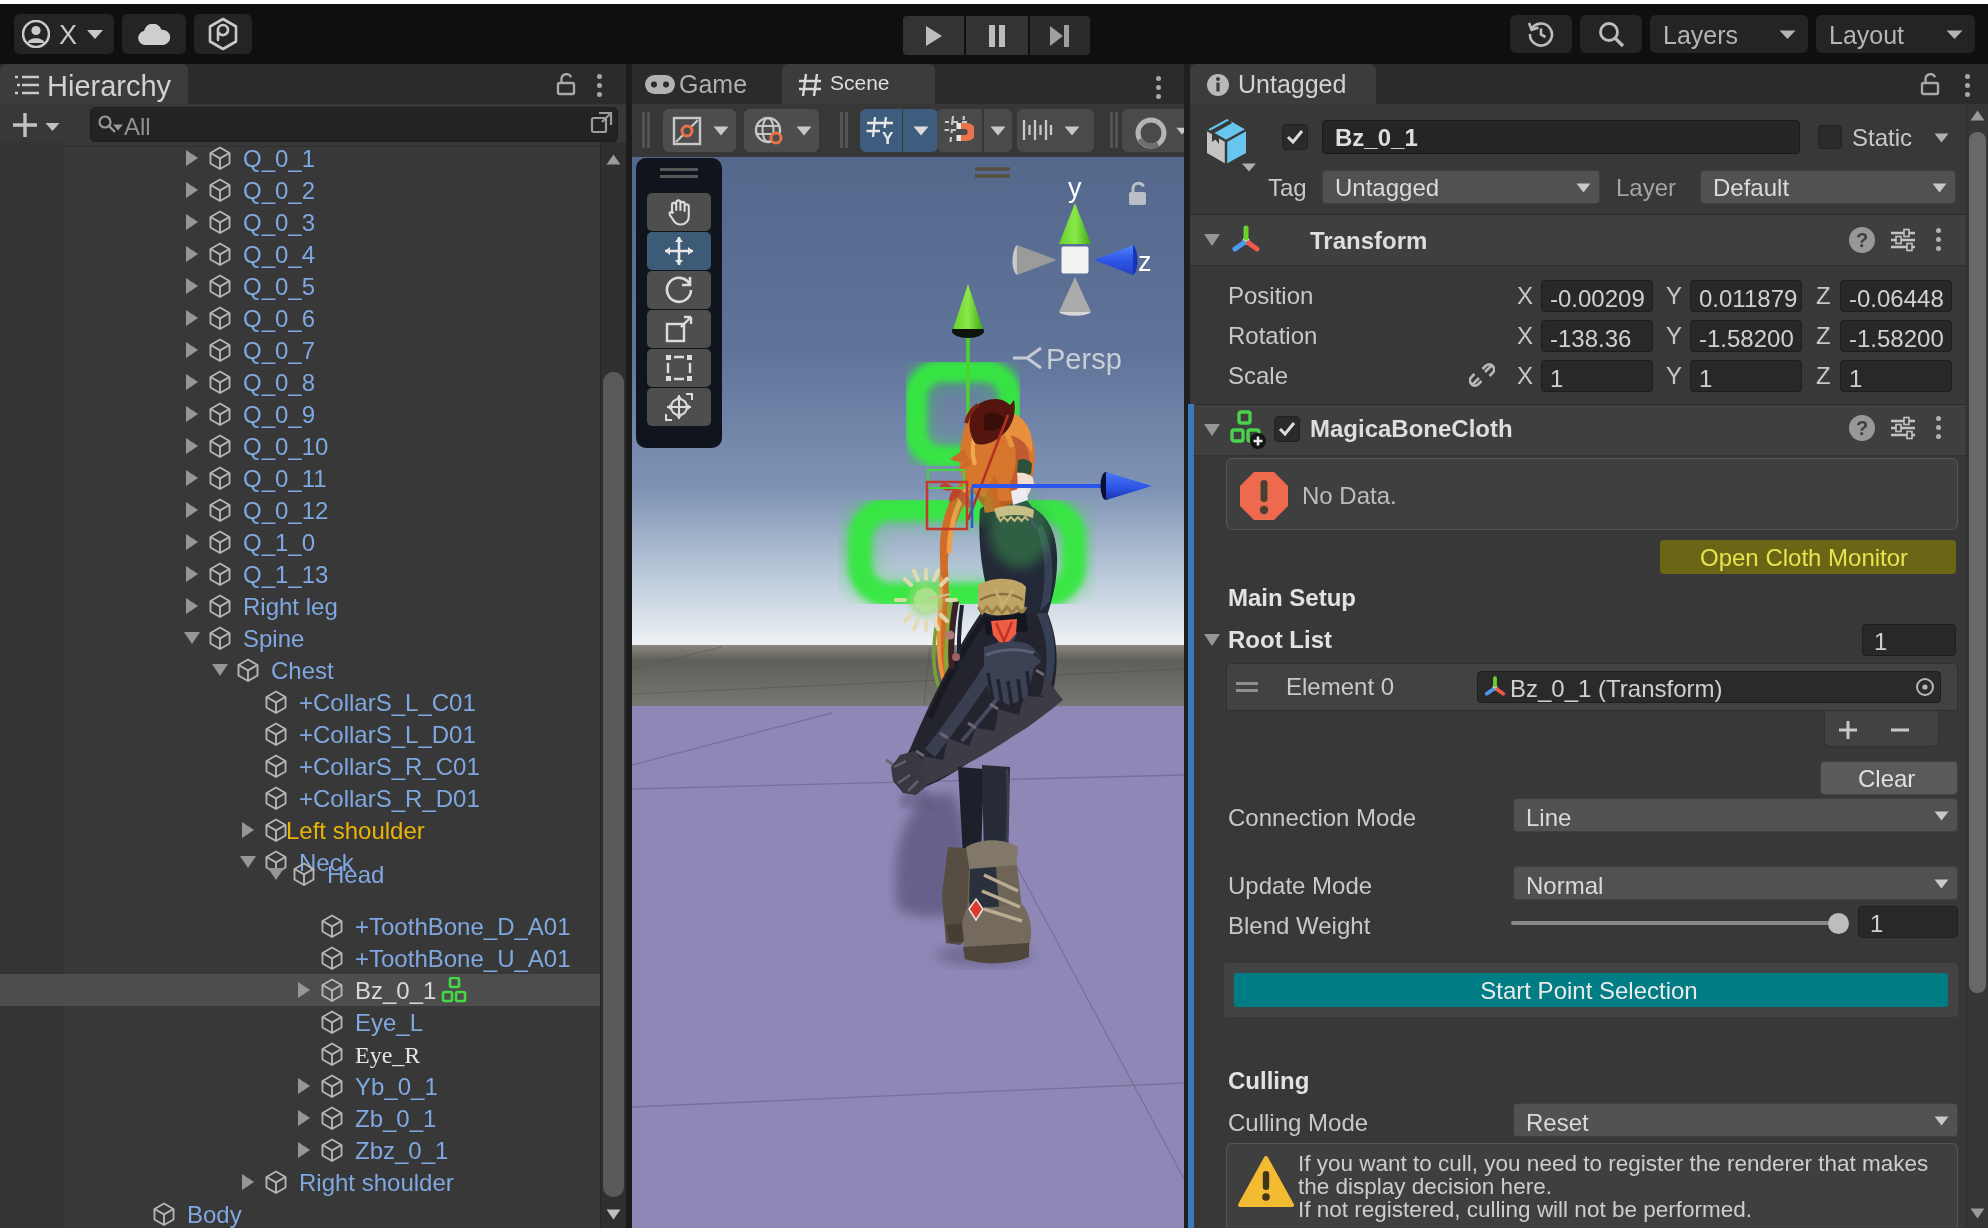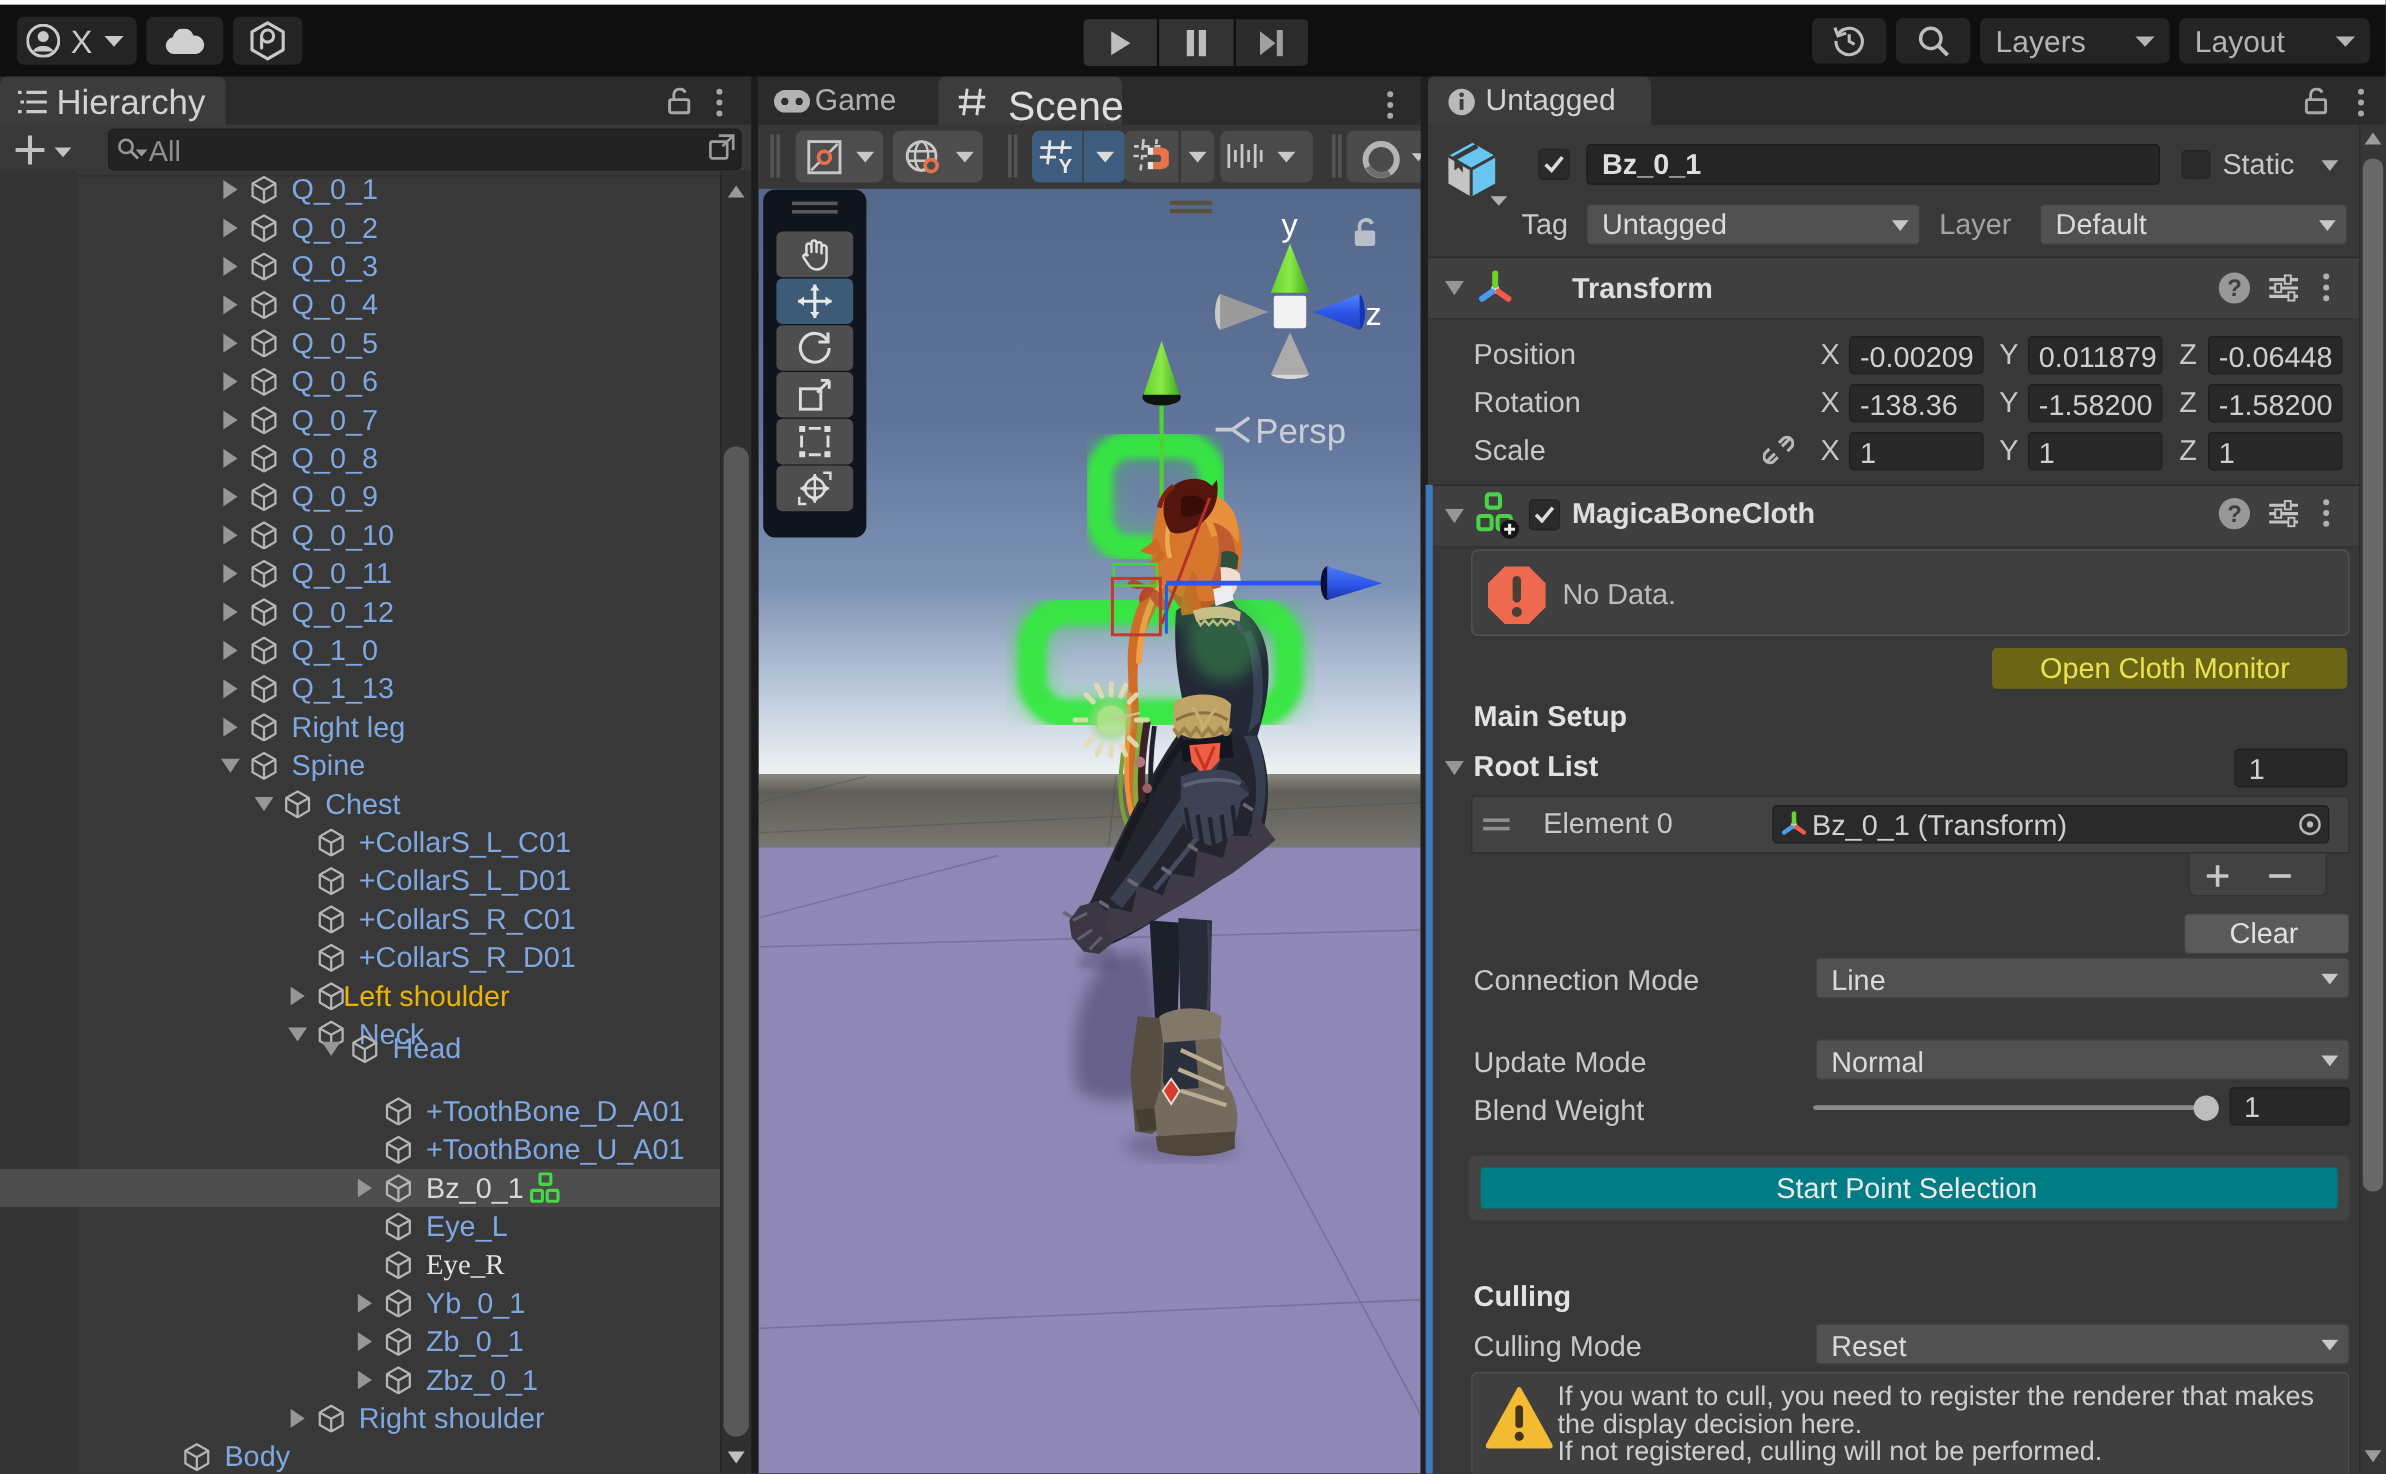--- a/index.html
+++ b/index.html
@@ -441,21 +441,21 @@
   <div class="abs" style="left:150px;top:0;width:153px;height:40px;background:#3c3c3c;border-radius:6px 6px 0 0;"></div>
   <svg class="abs" style="left:13px;top:11px;" width="30" height="19" viewBox="0 0 30 19">
     <rect x="0" y="0" width="30" height="19" rx="9.5" fill="#b2b2b2"></rect>
     <circle cx="9" cy="9.5" r="3" fill="#2d2d2d"></circle>
       <circle cx="21" cy="9.5" r="3" fill="#2d2d2d"></circle>
   </svg>
   <div class="abs txt" style="left:47px;top:8px;font-size:25px;color:#b0b0b0;">Game</div>
   <svg class="abs" style="left:166px;top:9px;" width="24" height="24" viewBox="0 0 24 24">
     <path d="M8 1 L5 23 M19 1 L16 23 M1 8 H23 M1 16 H23" stroke="#d8d8d8" stroke-width="2.4"></path>
   </svg>
-  <div class="abs txt" style="left:208px;top:8px;font-size:34px;color:#dedede;">Scene</div>
+  <div class="abs txt" style="left:198px;top:8px;font-size:21px;color:#dedede;">Scene</div>
   <div class="abs" style="left:524px;top:12px;width:5px;height:5px;border-radius:50%;background:#a8a8a8;"></div>
   <div class="abs" style="left:524px;top:21px;width:5px;height:5px;border-radius:50%;background:#a8a8a8;"></div>
   <div class="abs" style="left:524px;top:30px;width:5px;height:5px;border-radius:50%;background:#a8a8a8;"></div>
 
   <div class="abs" style="left:0;top:40px;width:552px;height:53px;background:#373737;"></div>
   <div class="abs" style="left:10px;top:48px;width:3px;height:36px;background:#545454;"></div>
   <div class="abs" style="left:15px;top:48px;width:3px;height:36px;background:#545454;"></div>
 
   <div class="abs" style="left:31px;top:45px;width:73px;height:43px;background:#4d4d4d;border-radius:6px;"></div>
   <svg class="abs" style="left:40px;top:52px;" width="30" height="30" viewBox="0 0 30 30">

